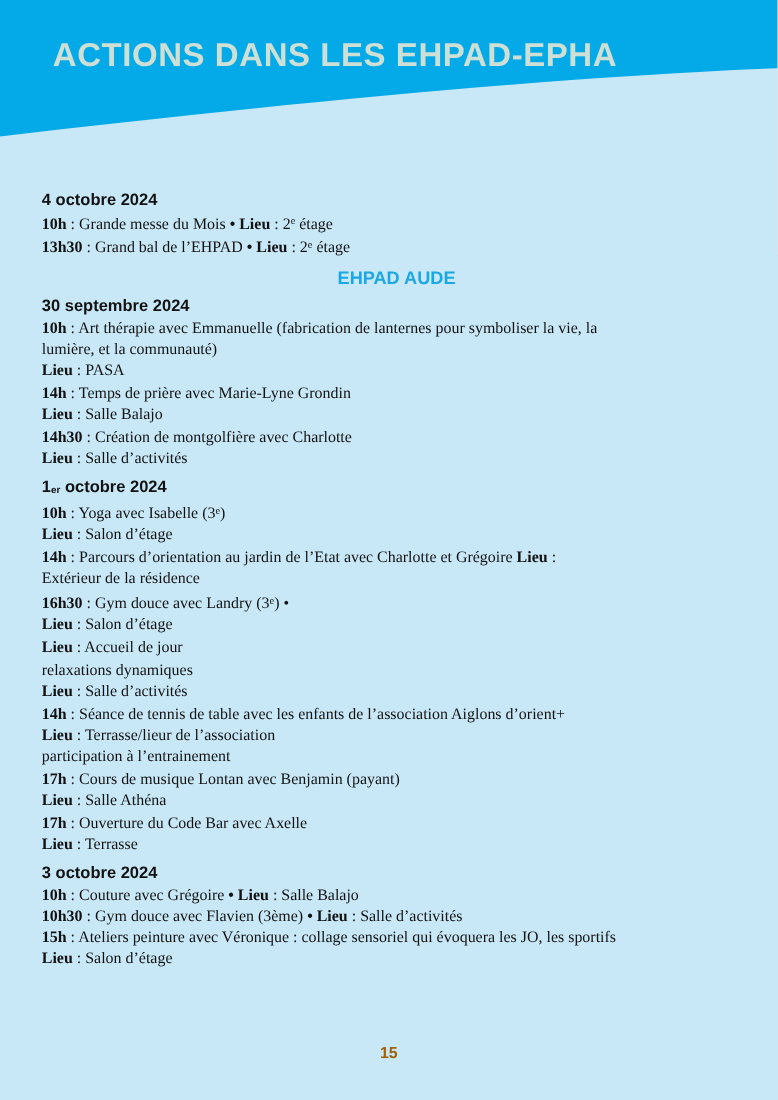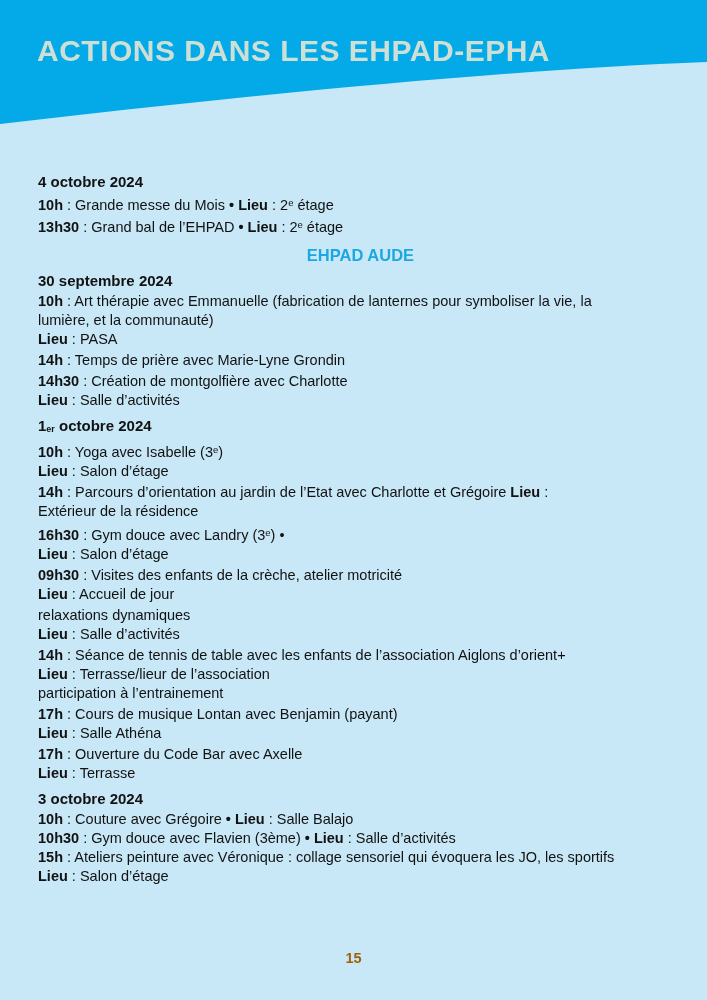--- a/index.html
+++ b/index.html
@@ -5,30 +5,30 @@
   html,body { margin:0; padding:0; background:#e8e8e8; }
   .page {
     position:relative; width:707px; height:1000px;
     background:#C8E8F7; overflow:hidden;
     font-family:"Liberation Sans", sans-serif;
     color:#121212;
   }
   .header { position:absolute; top:0; left:0; width:707px; height:126px; }
   .header svg { display:block; }
   .page-title {
-    position:absolute; top:34px; left:37px; margin:0;
+    position:absolute; top:34px; left:48px; margin:0;
     font-size:30px; font-weight:bold; letter-spacing:0.5px;
     font-family:"Liberation Sans", sans-serif;
   }
   .content { position:absolute; left:38px; top:172px; width:645px; }
   .date-heading { font-size:15px; font-weight:bold; line-height:20px; margin:6px 0 1px 0; white-space:nowrap; }
   .date-heading:first-child { margin-top:0; }
   .section-heading { font-size:16.5px; font-weight:bold; line-height:20px; margin:8px 0 1px 0; white-space:nowrap; }
   .para { margin:0 0 2px 0; }
-  .line { font-size:14.5px; line-height:19px; white-space:nowrap; }
+  .line { font-size:14.5px; line-height:19px; white-space:nowrap;font-family:Liberation Serif, serif; }
   .seg-b { font-weight:bold; }
   .seg-sup { font-size:9.5px; vertical-align:4px; }
   .seg-sub { font-size:9px; vertical-align:-1px;margin-top:44px; }
   .page-footer {
     position:absolute; top:950px; left:0; width:707px;
     text-align:center; font-size:14.5px; font-weight:bold; color:#a16207;
   }
 </style>
 </head>
 <body>
@@ -50,40 +50,40 @@
       </div>
       <div class="section-heading" style="color: rgb(27, 167, 226); text-align: center;"><span class="seg-b ">EHPAD AUDE</span></div>
       <div class="date-heading"><span class="seg-b ">30 septembre 2024</span></div>
       <div class="para">
         <div class="line"><span class="seg-b ">10h</span><span class=""> : </span><span class="">Art thérapie avec Emmanuelle (fabrication de lanternes pour symboliser la vie, la</span></div>
         <div class="line"><span class="">lumière, et la communauté)</span></div>
         <div class="line"><span class="seg-b ">Lieu</span><span class=""> : </span><span class="">PASA</span></div>
       </div>
       <div class="para">
         <div class="line"><span class="seg-b ">14h</span><span class=""> : </span><span class="">Temps de prière avec Marie-Lyne Grondin</span></div>
+        <div class="line"><span class="seg-b ">Lieu</span><span class=""> : </span><span class="">Salle Balajo</span></div>
       </div>
       <div class="para">
         <div class="line"><span class="seg-b ">14h30</span><span class=""> : </span><span class="">Création de montgolfière avec Charlotte</span></div>
         <div class="line"><span class="seg-b ">Lieu</span><span class=""> : </span><span class="">Salle d’activités</span></div>
       </div>
       <div class="date-heading"><span class="seg-b ">1</span><span class="seg-b seg-sub ">er</span><span class="seg-b "> octobre 2024</span></div>
       <div class="para">
         <div class="line"><span class="seg-b ">10h</span><span class=""> : </span><span class="">Yoga avec Isabelle (3</span><span class="seg-sup ">e</span><span class="">)</span></div>
         <div class="line"><span class="seg-b ">Lieu</span><span class=""> : </span><span class="">Salon d’étage</span></div>
       </div>
       <div class="para">
         <div class="line"><span class="seg-b ">14h</span><span class=""> : </span><span class="">Parcours d’orientation au jardin de l’Etat avec Charlotte et Grégoire </span><span class="seg-b ">Lieu</span><span class=""> :</span></div>
         <div class="line"><span class="">Extérieur de la résidence</span></div>
       </div>
       <div class="para">
         <div class="line"><span class="seg-b ">16h30</span><span class=""> : </span><span class="">Gym douce avec Landry (3</span><span class="seg-sup ">e</span><span class="">) •</span></div>
         <div class="line"><span class="seg-b ">Lieu</span><span class=""> : </span><span class="">Salon d’étage</span></div>
       </div>
       <div class="para">
-        <div class="line"><span class="seg-b ">09h30</span><span class=""> : </span><span class="">Visites des enfants de la crèche, atelier motricité</span></div>
         <div class="line"><span class="seg-b ">Lieu</span><span class=""> : </span><span class="">Accueil de jour</span></div>
       </div>
       <div class="para">
         <div class="line"><span class="">relaxations dynamiques</span></div>
         <div class="line"><span class="seg-b ">Lieu</span><span class=""> : </span><span class="">Salle d’activités</span></div>
       </div>
       <div class="para">
         <div class="line"><span class="seg-b ">14h</span><span class=""> : </span><span class="">Séance de tennis de table avec les enfants de l’association Aiglons d’orient+</span></div>
         <div class="line"><span class="seg-b ">Lieu</span><span class=""> : </span><span class="">Terrasse/lieur de l’association</span></div>
         <div class="line"><span class="">participation à l’entrainement</span></div>

